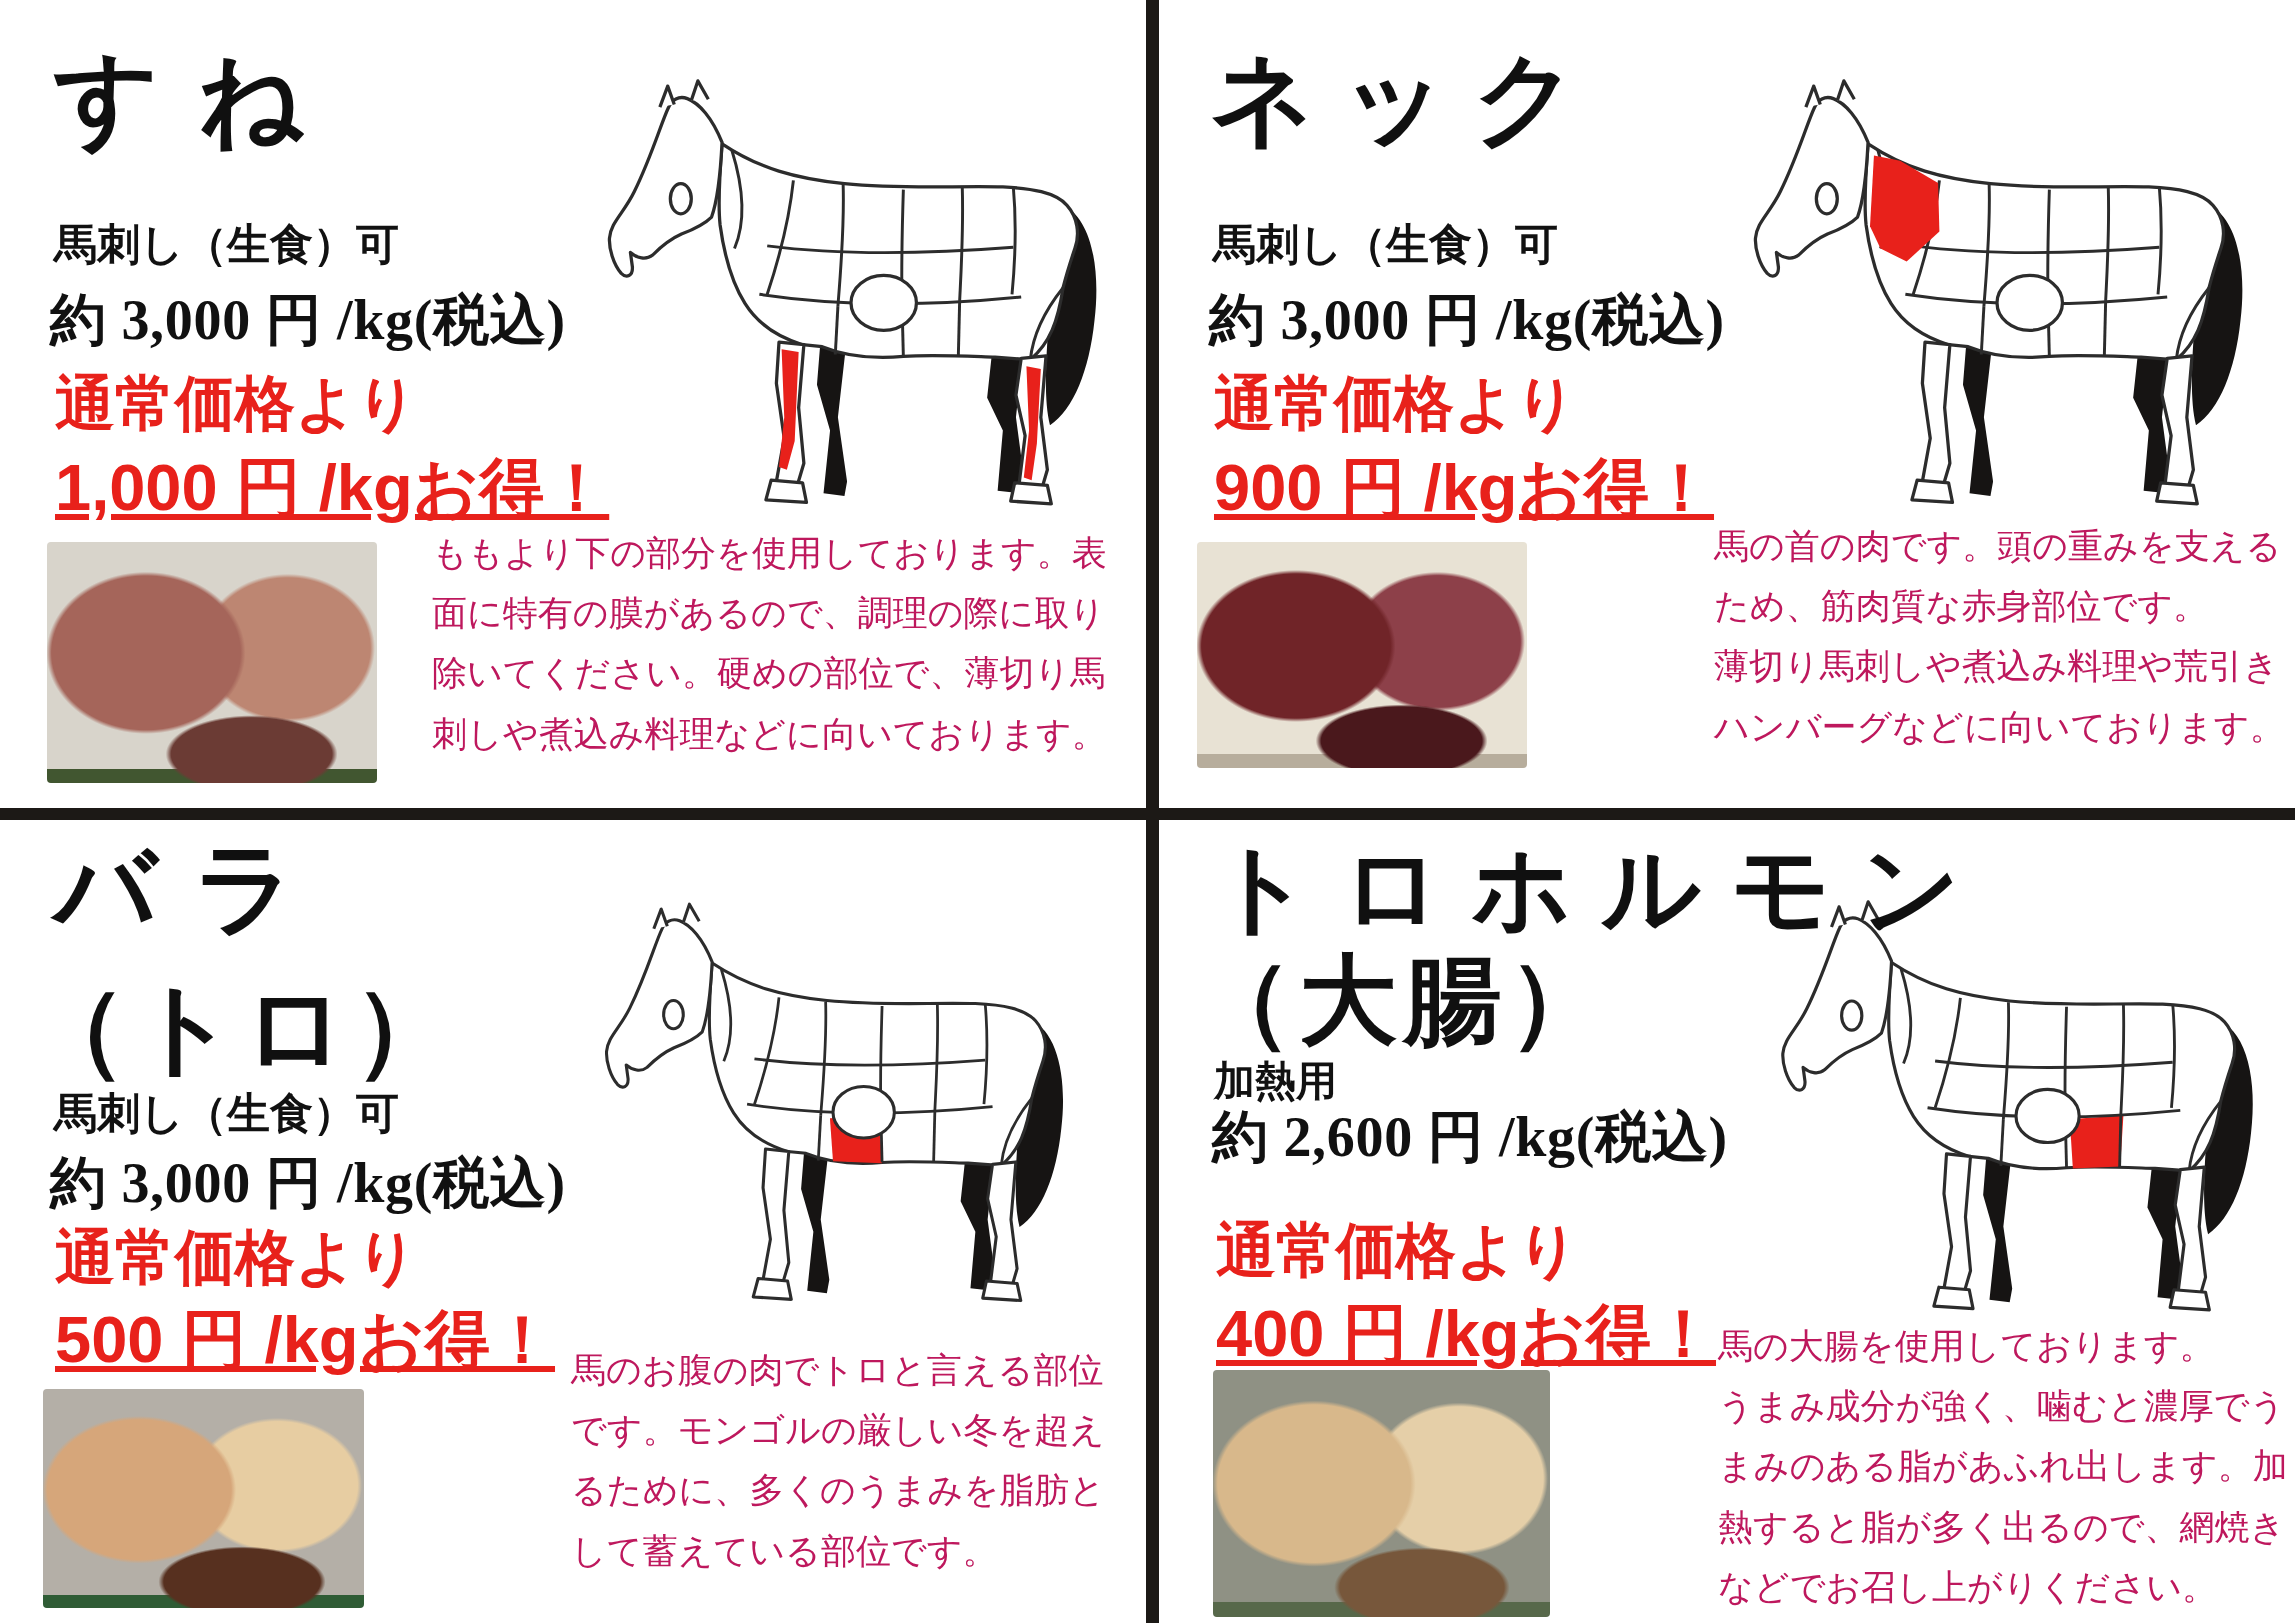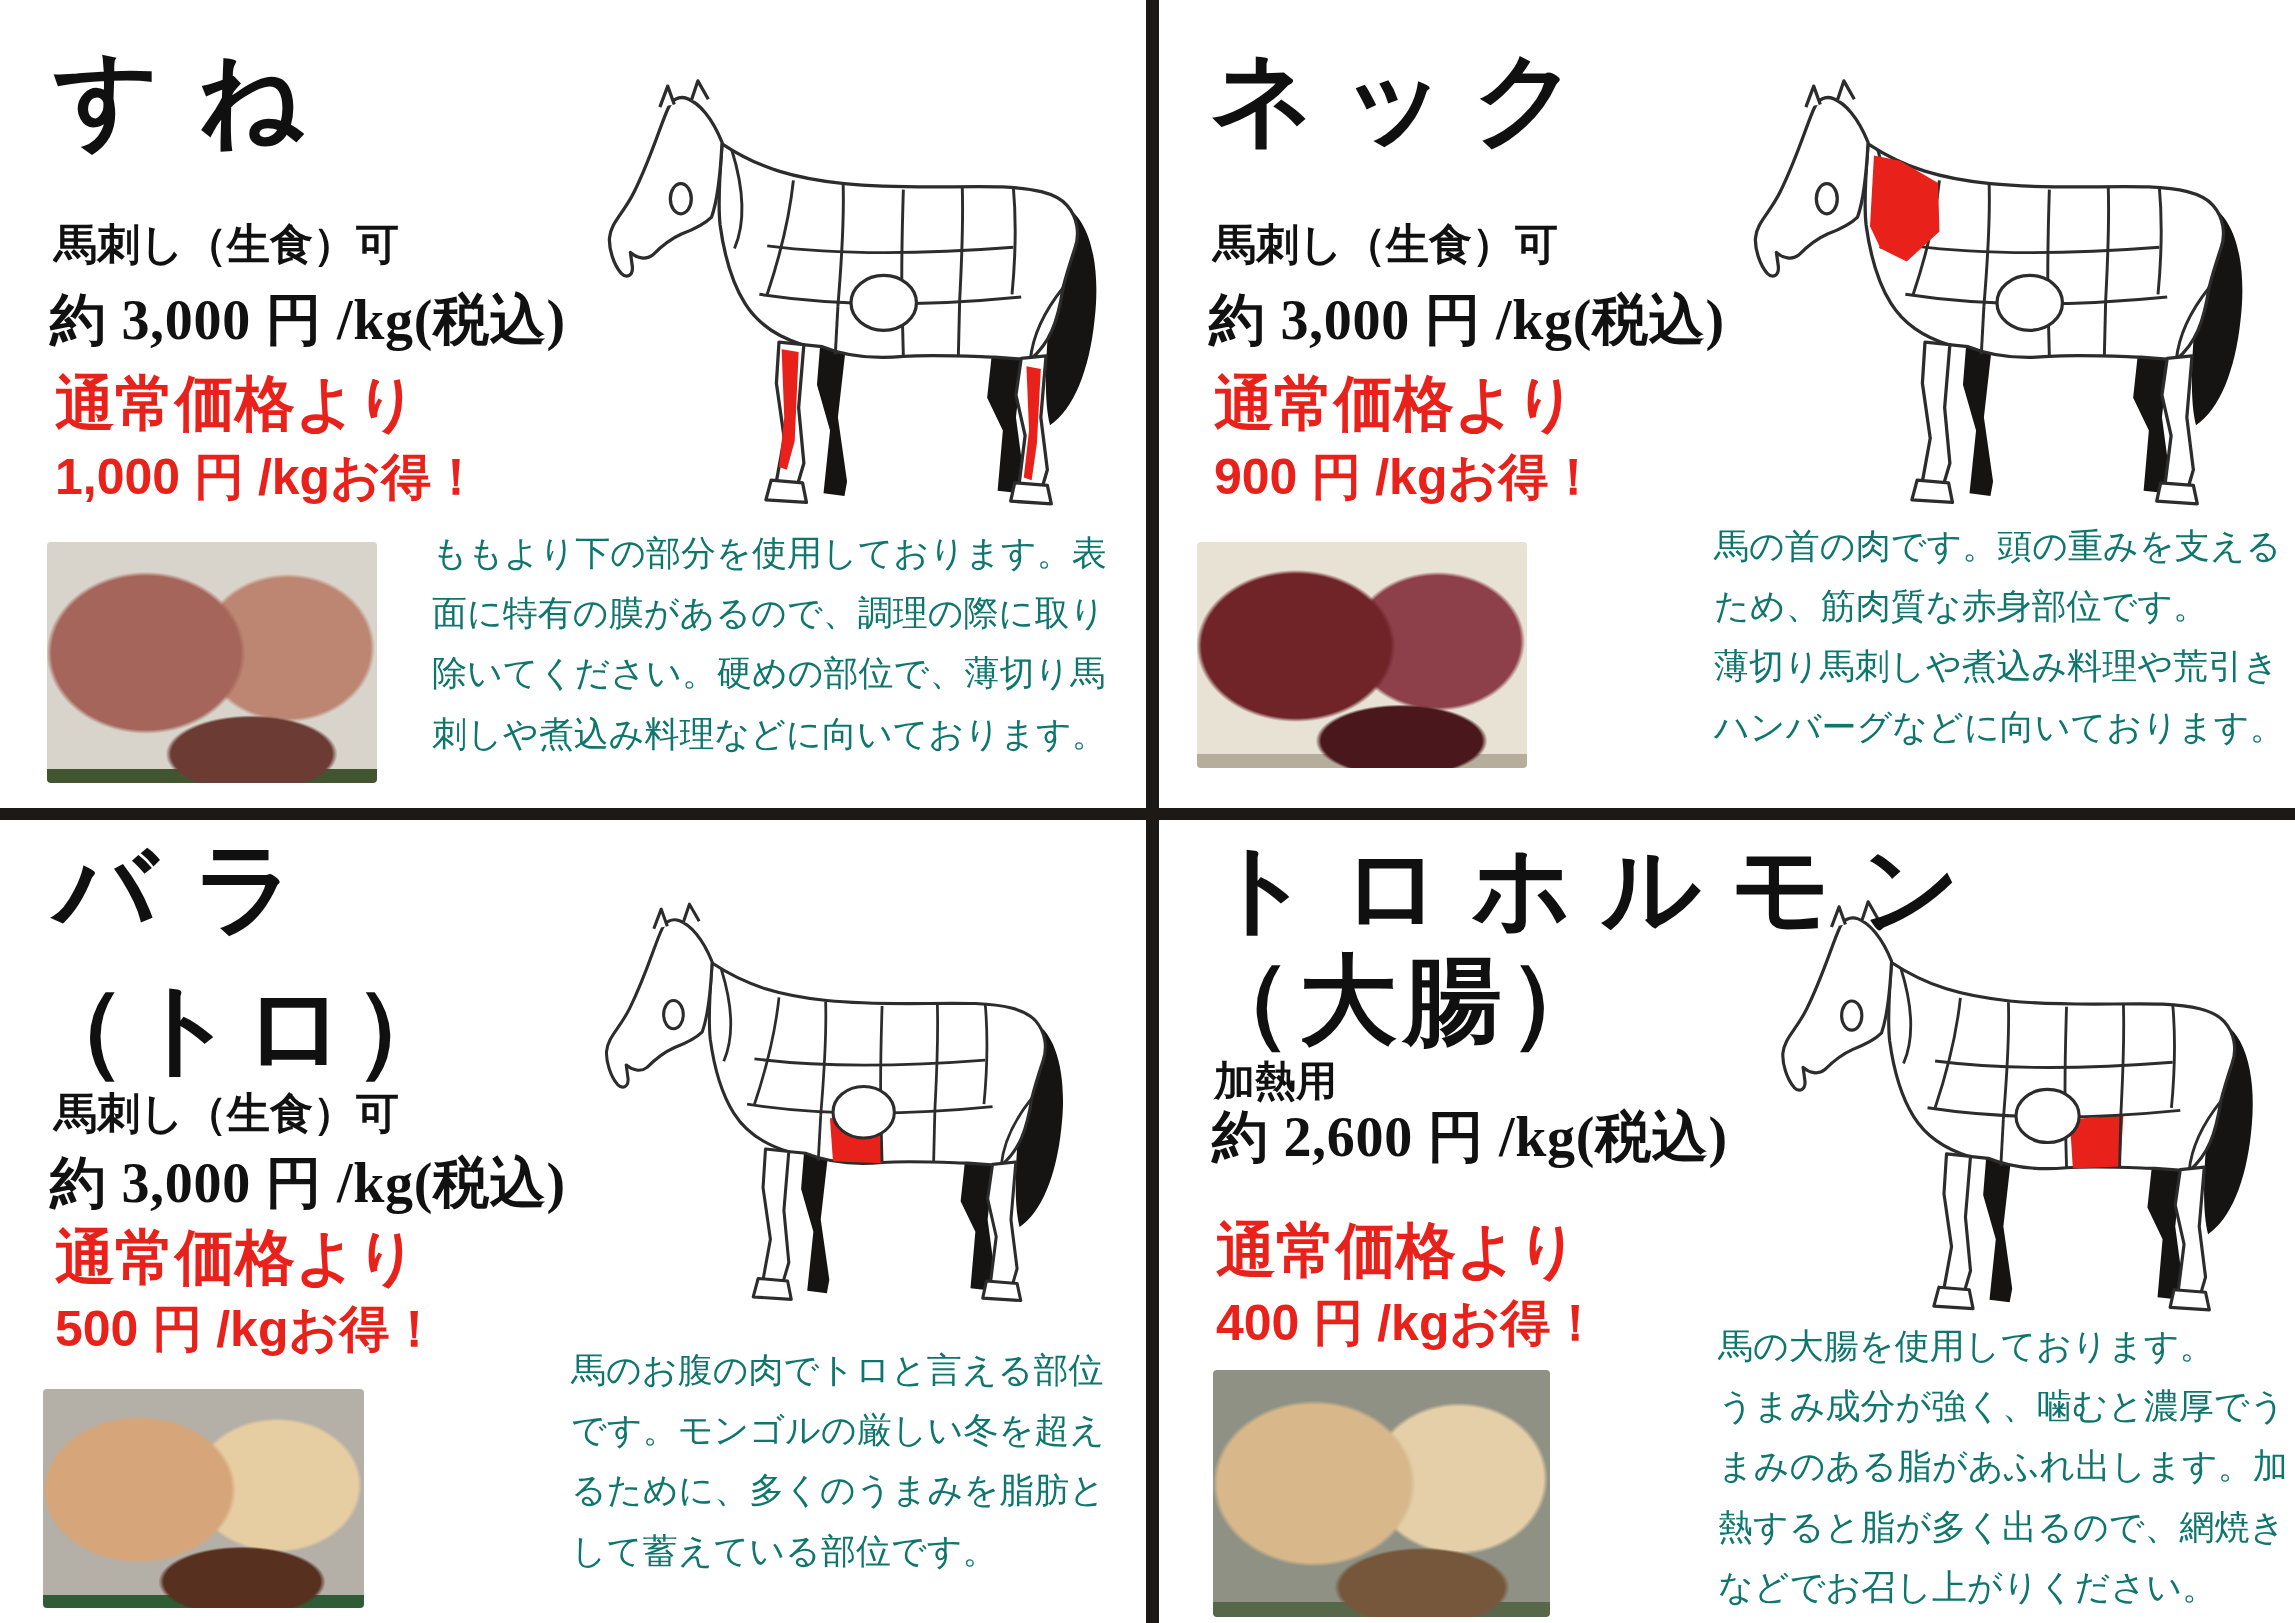--- a/index.html
+++ b/index.html
@@ -48,21 +48,21 @@
   .panel--sune .price, .panel--neck .price {left:50px;top:283px;}
   .panel--bara .price {left:50px;top:326px;}
   .panel--horumon .price {left:37px;top:280px;}
 
   .red1,.red2{
     position:absolute;z-index:3;
     font-family:"Liberation Sans","DejaVu Sans",sans-serif;
     font-weight:700;color:var(--accent);white-space:nowrap;
   }
   .red1{font-size:60px;}
-  .red2{font-size:50px;}
+  .red2{font-size:65px;text-decoration:underline;}
   .panel--sune .red1, .panel--neck .red1 {left:55px;top:364px;}
   .panel--sune .red2, .panel--neck .red2 {left:55px;top:444px;}
   .panel--bara .red1 {left:55px;top:398px;}
   .panel--bara .red2 {left:55px;top:476px;text-align:center;}
   .panel--horumon .red1 {left:41px;top:391px;}
   .panel--horumon .red2 {left:41px;top:470px;}
 
   .photo{
     position:absolute;z-index:2;border-radius:3.9px;
     background:
@@ -73,21 +73,21 @@
       var(--pbg);
   }
   .panel--sune .photo   {left:47px;top:542px;width:330px;height:241px;}
   .panel--neck .photo   {left:38px;top:542px;width:330px;height:226px;}
   .panel--bara .photo   {left:43px;top:569px;width:321px;height:219px;}
   .panel--horumon .photo{left:38px;top:550px;width:337px;height:247px;}
 
   .desc{
     position:absolute;margin:0;z-index:3;
     font-family:"DejaVu Sans","Liberation Sans",sans-serif;
-    font-size:35px;line-height:1.72;color:#0f766e;
+    font-size:35px;line-height:1.72;color:#be185d;
     white-space:pre-line;
   }
   .panel--sune .desc   {left:432px;top:523px;width:733px;}
   .panel--neck .desc   {left:555px;top:516px;width:602px;}
   .panel--bara .desc   {left:571px;top:520px;width:602px;}
   .panel--horumon .desc{left:543px;top:496px;width:602px;}
 
   .horse{position:absolute;z-index:1;}
   .panel--sune .horse   {left:563px;top:77px;width:576px;height:432px;}
   .panel--neck .horse   {left:550px;top:77px;width:576px;height:432px;}

